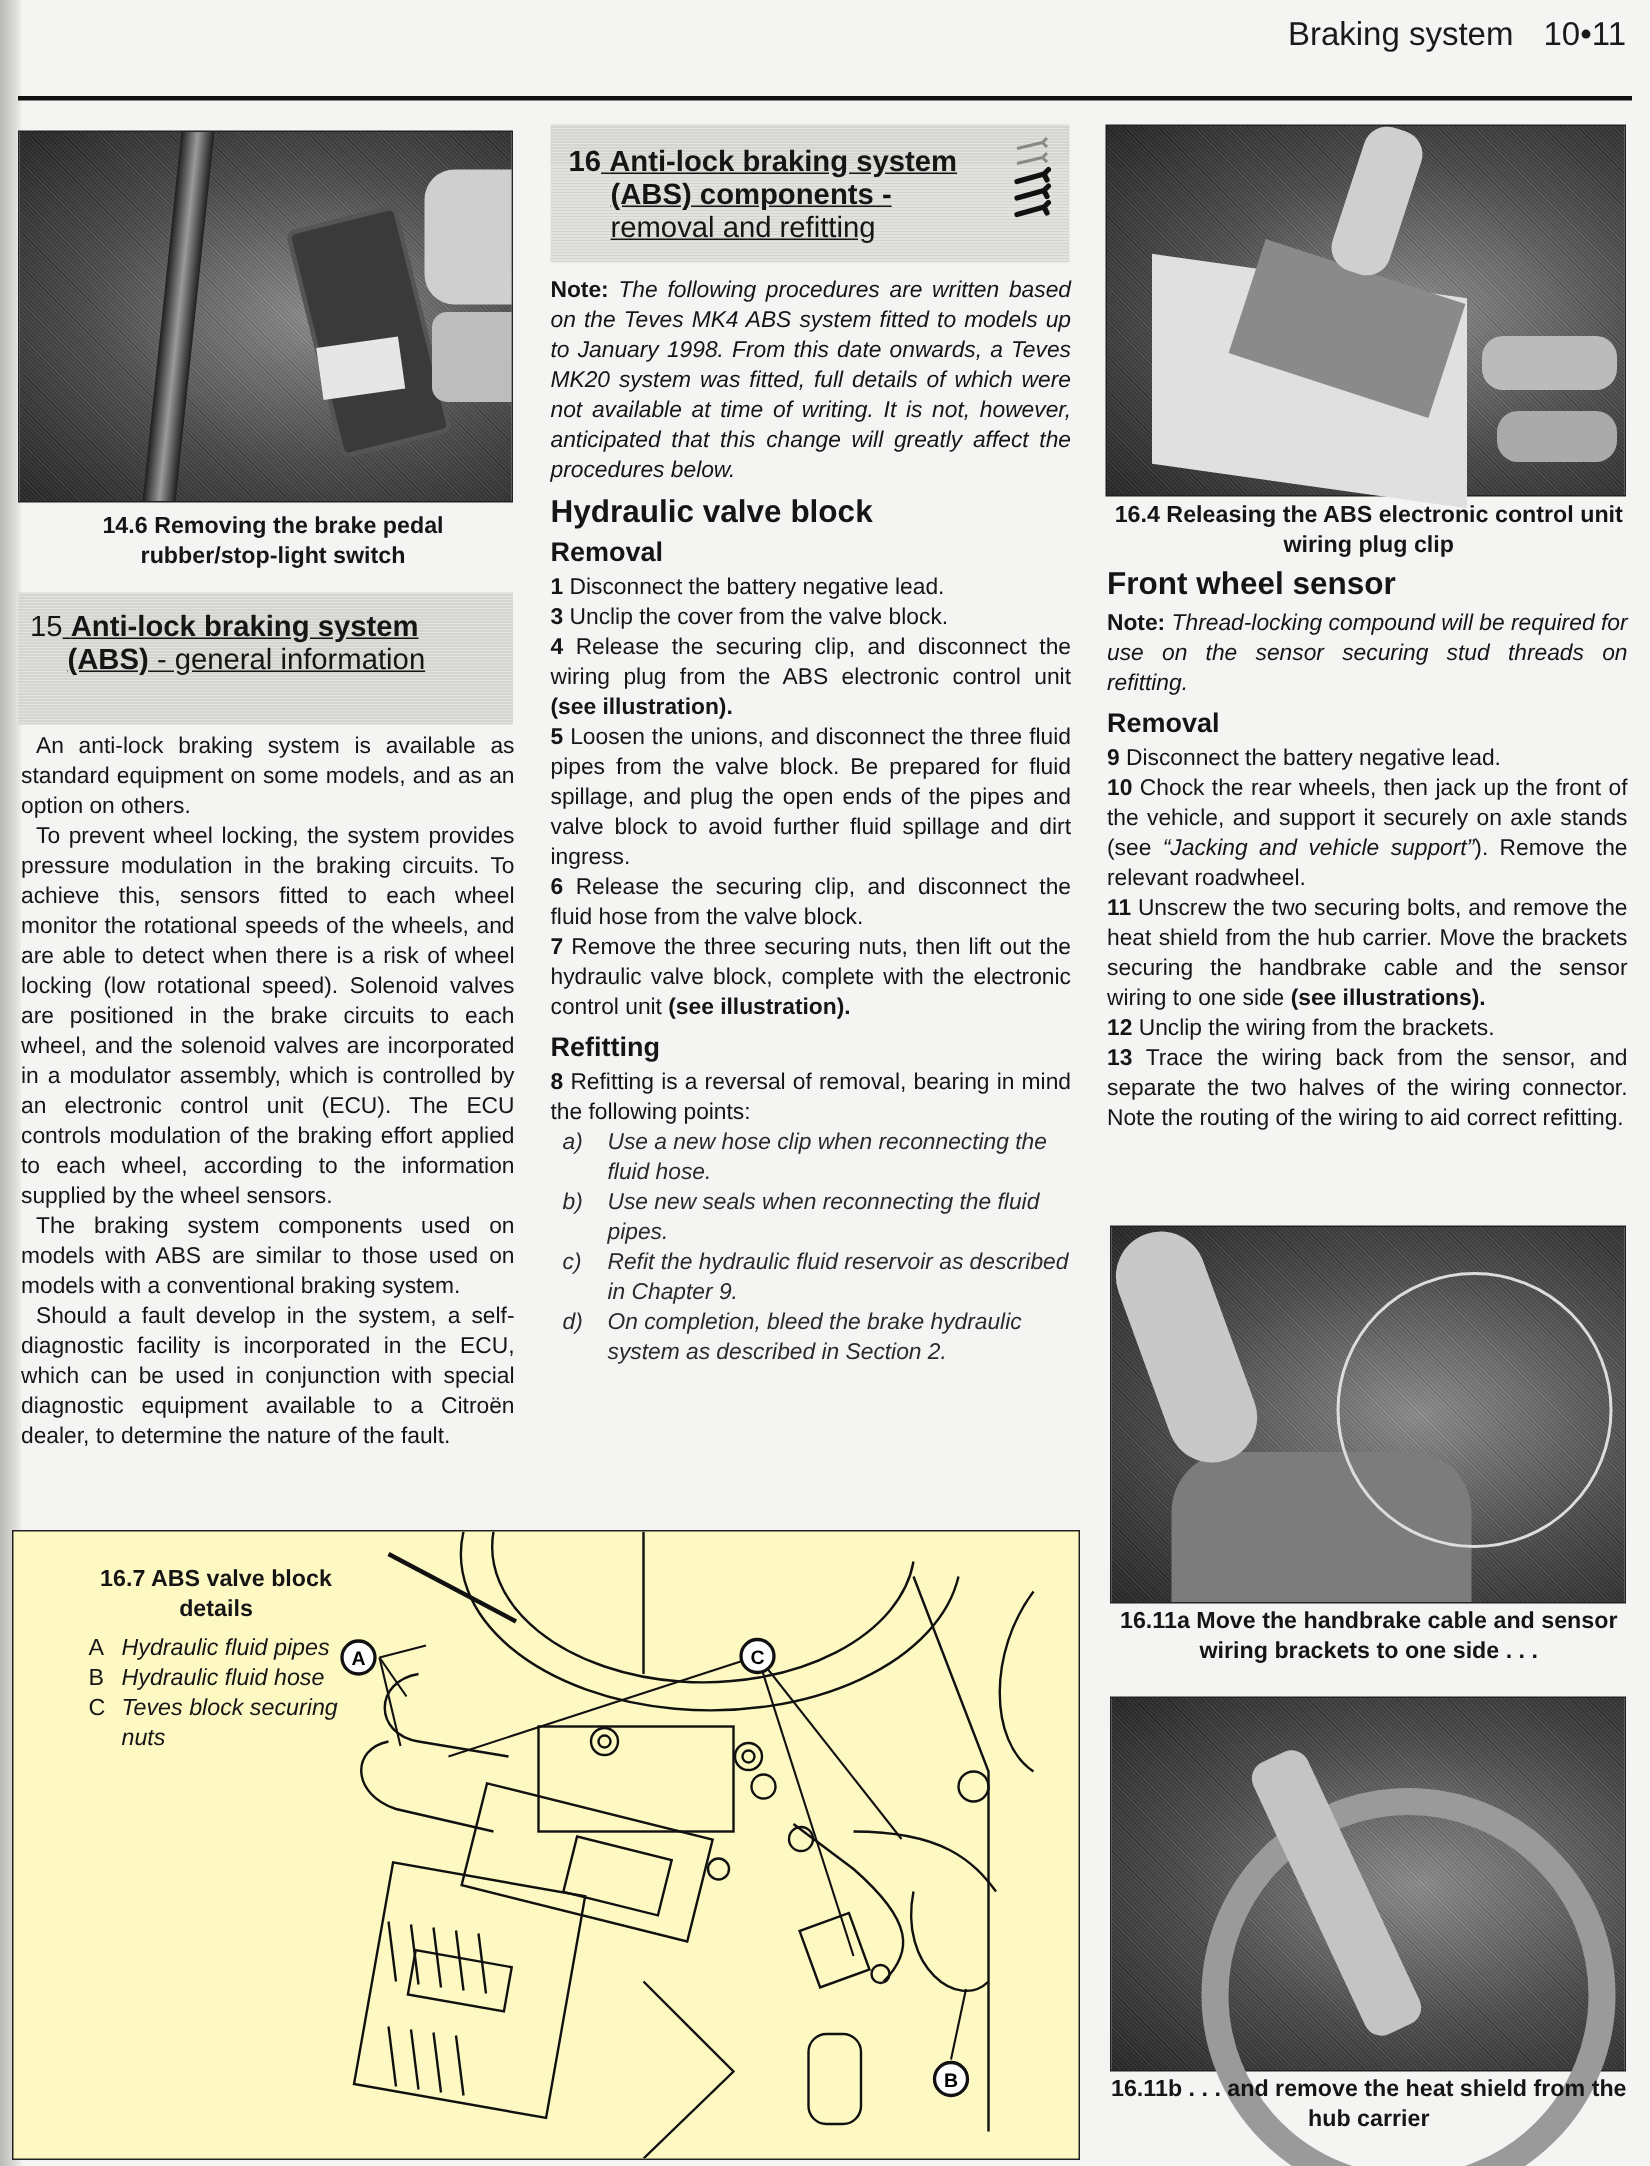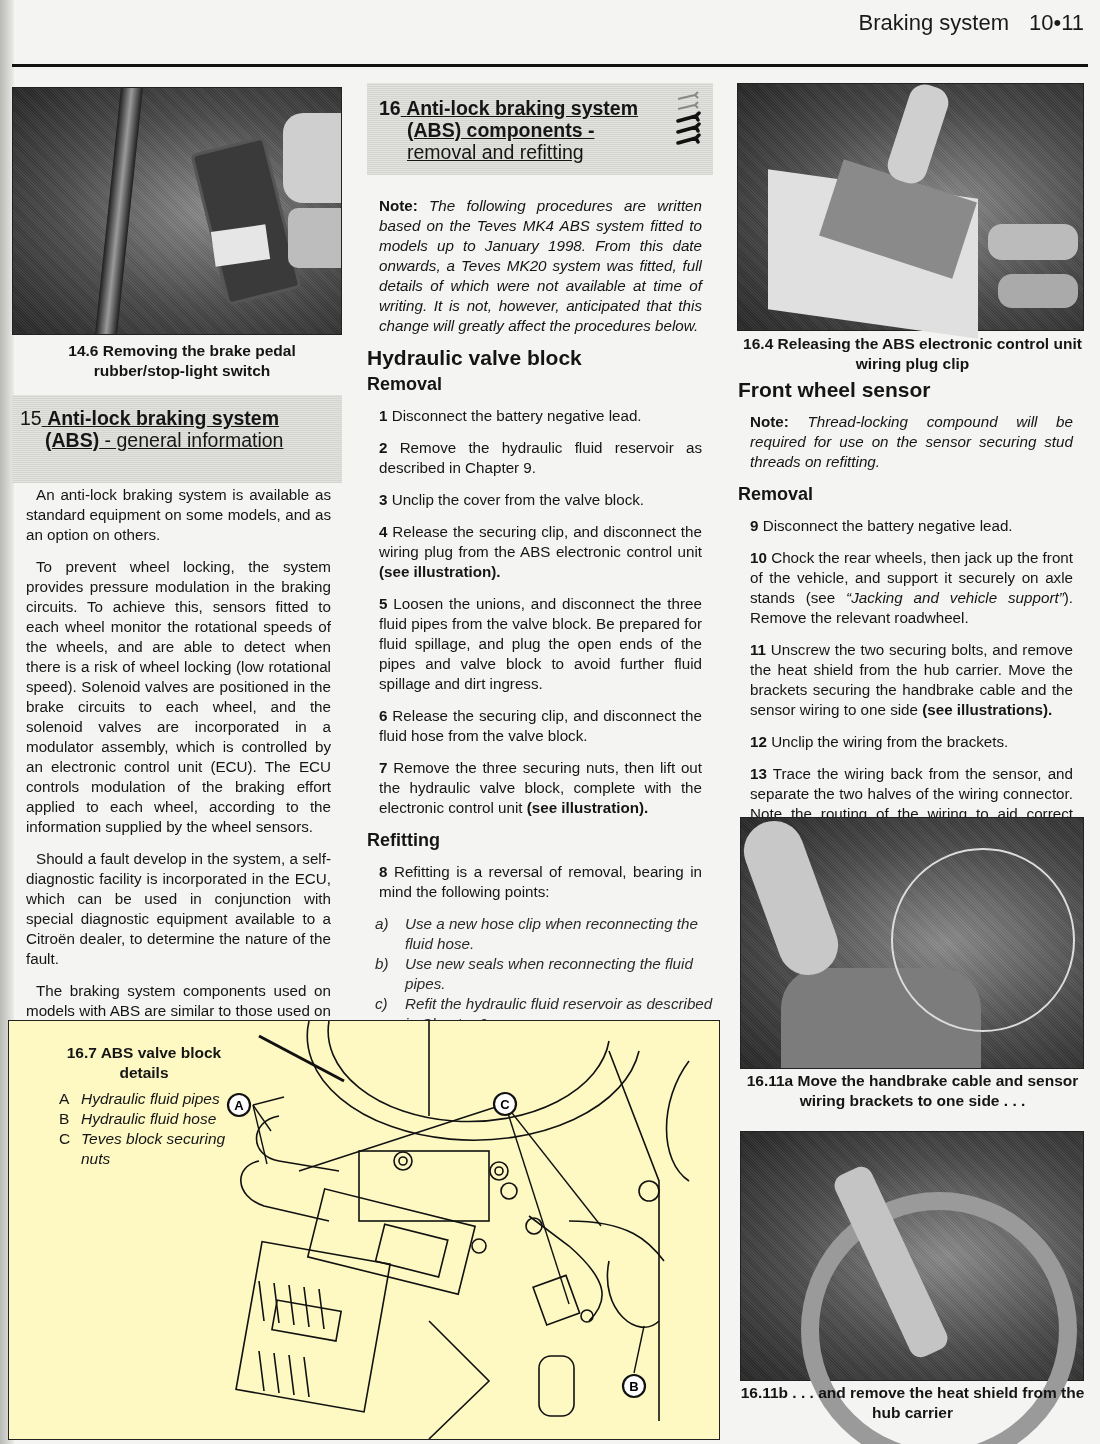--- a/index.html
+++ b/index.html
@@ -31,21 +31,21 @@
     position:absolute; font-weight:bold; font-size:15.5px; text-align:center; line-height:20px;
   }
   .section-box {
     position:absolute;
     background:repeating-linear-gradient(0deg,#d4d4d1 0 1px,#e2e2df 1px 2px);
   }
   .section-box .title-line { font-size:19.5px; line-height:22px;text-decoration:underline; }
   .section-box .num { font-weight:bold; display:inline-block; }
   .section-box .bold { font-weight:bold; }
   .col { position:absolute; font-size:15.2px; line-height:20px; }
-  .col p { margin:12px; text-align:justify; }
+  .col p { margin:0; text-align:justify; }
   .col .indent { text-indent:10px; }
   .col .step-num { font-weight:bold; }
   .col .italic { font-style:italic; }
   .col .bold { font-weight:bold; }
   .col h3 { margin:6px 0 4px 0; font-size:18px; font-weight:bold; }
   .col h2 { margin:8px 0 6px 0; font-size:21px; font-weight:bold; }
   .sub-list { margin:0; padding:0; list-style:none; }
   .sub-list li { display:flex; font-style:italic; color:#2a2a2a; }
   .sub-list .lbl { width:30px; flex:none; padding-left:8px; }
   .diagram-box {
@@ -79,25 +79,25 @@
 <div class="caption" style="left:52px; top:341px; width:260px;">14.6  Removing the brake pedal rubber/stop-light switch</div>
 
 <div class="section-box" style="left:12px; top:395px; width:330px; height:88px;">
   <div style="padding:12px 0 0 8px;" class="title-line">
     <span class="num" style="font-weight:normal;">15</span>
     <span class="bold">Anti-lock braking system</span><br>
     <span style="padding-left:25px;" class="bold">(ABS)</span><span> - general information</span>
   </div>
 </div>
 
-<div class="col" style="left:14px; top:473px; width:329px;">
+<div class="col" style="left:14px; top:488px; width:329px;">
   <p class="indent">An anti-lock braking system is available as standard equipment on some models, and as an option on others.</p>
   <p class="indent">To prevent wheel locking, the system provides pressure modulation in the braking circuits. To achieve this, sensors fitted to each wheel monitor the rotational speeds of the wheels, and are able to detect when there is a risk of wheel locking (low rotational speed). Solenoid valves are positioned in the brake circuits to each wheel, and the solenoid valves are incorporated in a modulator assembly, which is controlled by an electronic control unit (ECU). The ECU controls modulation of the braking effort applied to each wheel, according to the information supplied by the wheel sensors.</p>
+  <p class="indent">The braking system components used on models with ABS are similar to those used on models with a conventional braking system.</p>
   <p class="indent">Should a fault develop in the system, a self-diagnostic facility is incorporated in the ECU, which can be used in conjunction with special diagnostic equipment available to a Citroën dealer, to determine the nature of the fault.</p>
-  <p class="indent">The braking system components used on models with ABS are similar to those used on models with a conventional braking system.</p>
 </div>
 
 <div class="section-box" style="left:367px; top:83px; width:346px; height:92px;">
   <div style="padding:14px 0 0 12px;" class="title-line">
     <span class="num">16</span>
     <span class="bold">Anti-lock braking system</span><br>
     <span style="padding-left:28px;" class="bold">(ABS) components -</span><br>
     <span style="padding-left:28px;">removal and refitting</span>
   </div>
   <svg class="tool-icon" viewBox="0 0 26 60">
@@ -112,21 +112,20 @@
     </g>
   </svg>
 </div>
 
 <div class="col" style="left:367px; top:184px; width:347px;">
   <p><span class="bold">Note:</span><span class="italic"> The following procedures are written based on the Teves MK4 ABS system fitted to models up to January 1998. From this date onwards, a Teves MK20 system was fitted, full details of which were not available at time of writing. It is not, however, anticipated that this change will greatly affect the procedures below.</span></p>
   <h2>Hydraulic valve block</h2>
   <h3>Removal</h3>
   <div id="hyd-steps">
       <p><span class="step-num">1</span> <span>Disconnect the battery negative lead.</span></p>
-      <p><span class="step-num">2</span> <span>Remove the hydraulic fluid reservoir as described in Chapter 9.</span></p>
       <p><span class="step-num">3</span> <span>Unclip the cover from the valve block.</span></p>
       <p><span class="step-num">4</span> <span>Release the securing clip, and disconnect the wiring plug from the ABS electronic control unit </span><span class="bold">(see illustration).</span></p>
       <p><span class="step-num">5</span> <span>Loosen the unions, and disconnect the three fluid pipes from the valve block. Be prepared for fluid spillage, and plug the open ends of the pipes and valve block to avoid further fluid spillage and dirt ingress.</span></p>
       <p><span class="step-num">6</span> <span>Release the securing clip, and disconnect the fluid hose from the valve block.</span></p>
       <p><span class="step-num">7</span> <span>Remove the three securing nuts, then lift out the hydraulic valve block, complete with the electronic control unit </span><span class="bold">(see illustration).</span></p>
     </div>
   <h3>Refitting</h3>
   <p><span class="step-num">8</span> <span>Refitting is a reversal of removal, bearing in mind the following points:</span></p>
   <ul class="sub-list" id="refit-points">
       <li>

